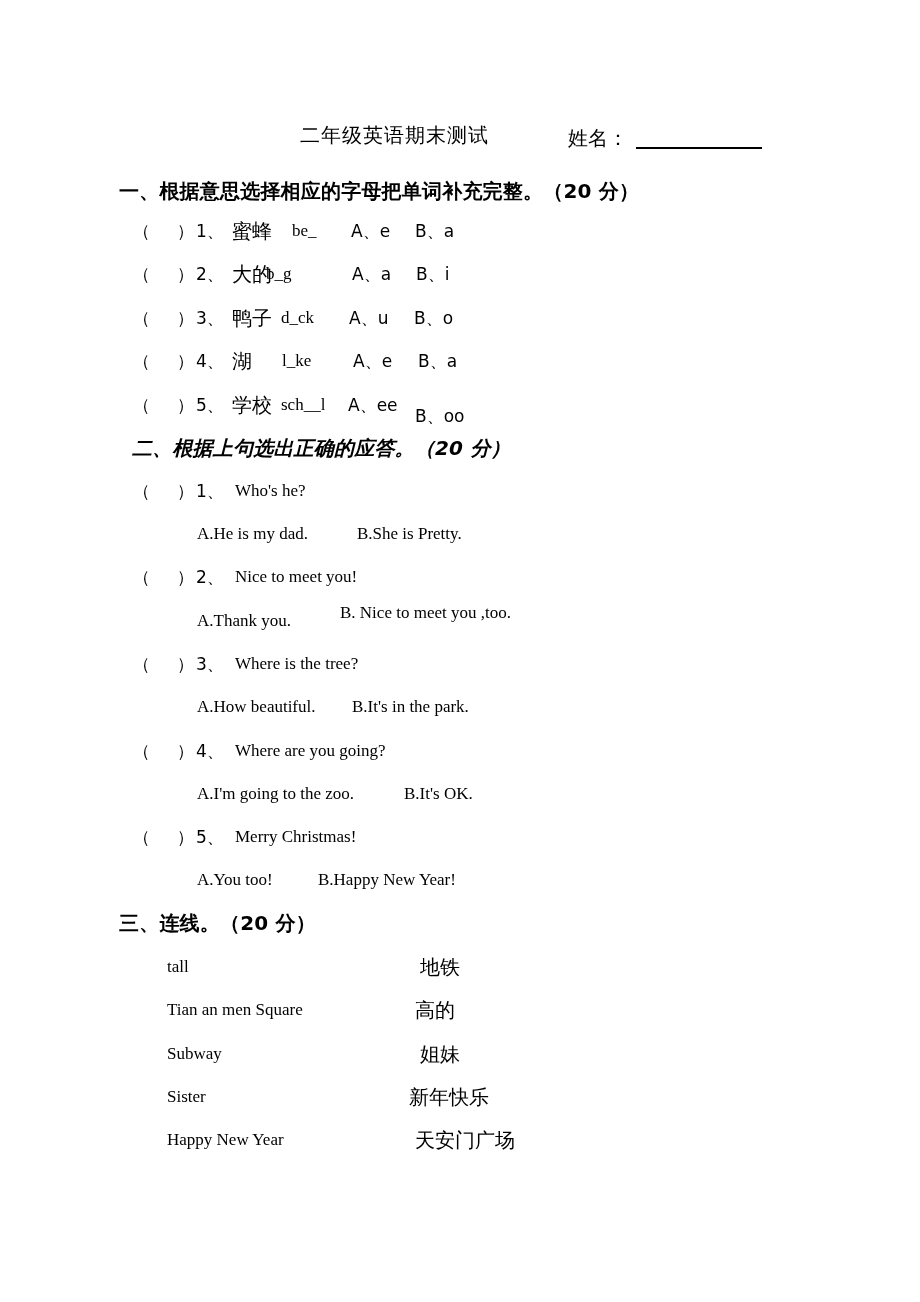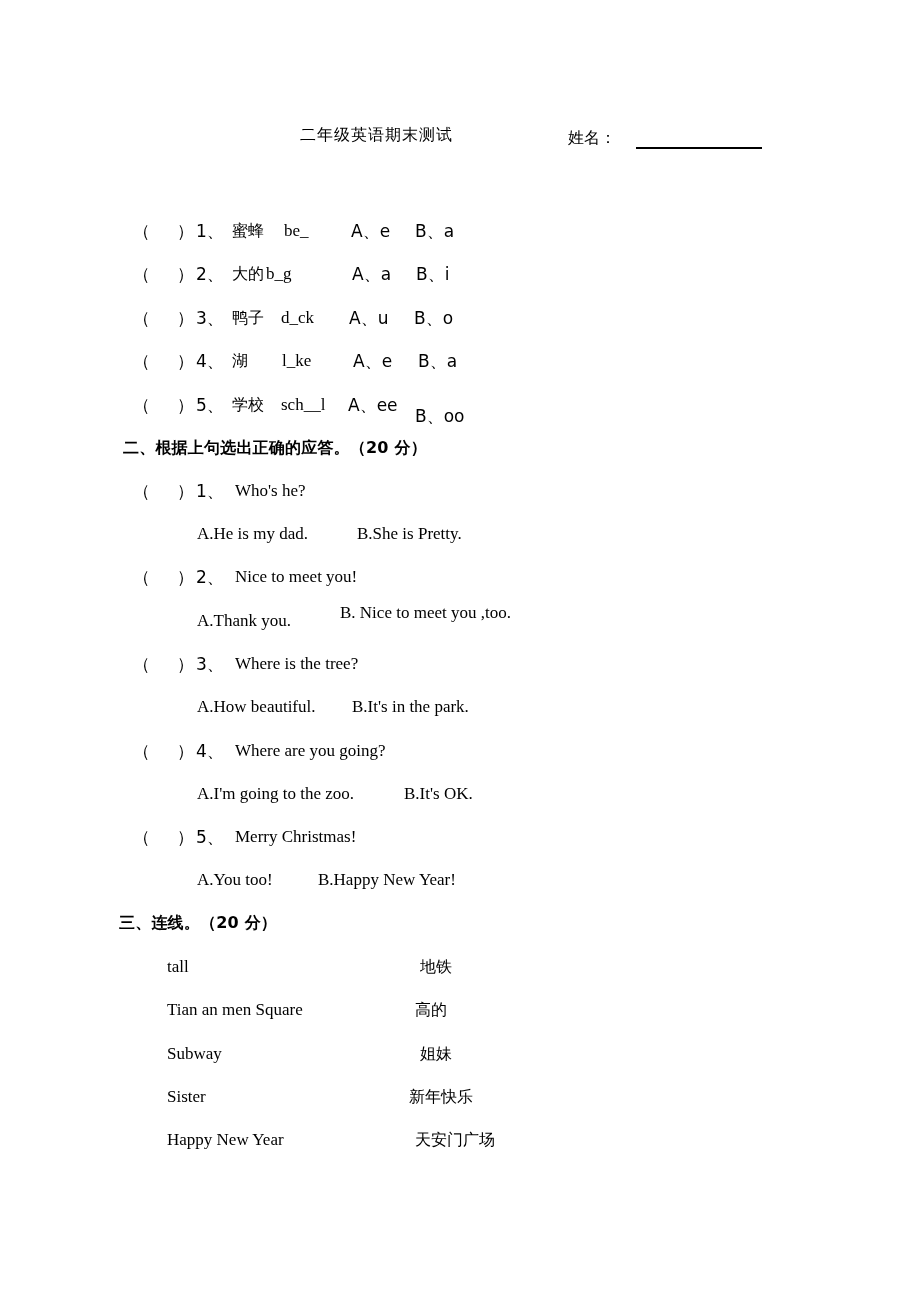--- a/index.html
+++ b/index.html
@@ -69,21 +69,21 @@
 
   
   .t {
     position: absolute;
     white-space: nowrap;
     line-height: 22px;
     font-size: 17px;
   }
   .cn {
     font-family: "DejaVu Sans", "Liberation Sans", sans-serif;
-    font-size: 16px;
+    font-size: 20px;
   }
   .paren {
     font-size: 17px;
   }
   .qnum {
     font-size: 17px;
   }
   .opt {
     font-size: 17px;
   }
@@ -92,26 +92,27 @@
 <body>
 
 <div class="page">
 
   <div class="title-row">
     <div class="doc-title cn">二年级英语期末测试</div>
     <div class="name-label cn">姓名：</div>
     <div class="name-blank"></div>
   </div>
 
+  <div class="section-heading cn" style="left:119px; top:180px;">一、根据意思选择相应的字母把单词补充完整。（20 分）</div>
 
   <div class="t paren cn" style="left:133px; top:220px;">（</div>
   <div class="t paren cn" style="left:177px; top:220px;">）</div>
   <div class="t qnum cn" style="left:196px; top:220px;">1、</div>
   <div class="t cn" style="left:232px; top:220px;">蜜蜂</div>
-  <div class="t" style="left:284px; top:220px;">be_</div>
+  <div class="t" style="left:292px; top:220px;">be_</div>
   <div class="t opt cn" style="left:351px; top:220px;">A、e</div>
   <div class="t opt cn" style="left:415px; top:220px;">B、a</div>
 
   <div class="t paren cn" style="left:133px; top:263px;">（</div>
   <div class="t paren cn" style="left:177px; top:263px;">）</div>
   <div class="t qnum cn" style="left:196px; top:263px;">2、</div>
   <div class="t cn" style="left:232px; top:263px;">大的</div>
   <div class="t" style="left:266px; top:263px;">b_g</div>
   <div class="t opt cn" style="left:352px; top:263px;">A、a</div>
   <div class="t opt cn" style="left:416px; top:263px;">B、i</div>
@@ -133,21 +134,21 @@
   <div class="t opt cn" style="left:418px; top:350px;">B、a</div>
 
   <div class="t paren cn" style="left:133px; top:394px;">（</div>
   <div class="t paren cn" style="left:177px; top:394px;">）</div>
   <div class="t qnum cn" style="left:196px; top:394px;">5、</div>
   <div class="t cn" style="left:232px; top:394px;">学校</div>
   <div class="t" style="left:281px; top:394px;">sch__l</div>
   <div class="t opt cn" style="left:348px; top:394px;">A、ee</div>
   <div class="t opt cn" style="left:415px; top:394px;margin-top:11px;">B、oo</div>
 
-  <div class="section-heading cn" style="left:123px; top:437px;">二、根据上句选出正确的应答。（20 分）</div>
+  <div class="section-heading cn" style="left:132px; top:437px;font-style:italic;">二、根据上句选出正确的应答。（20 分）</div>
 
   <div class="t paren cn" style="left:133px; top:480px;">（</div>
   <div class="t paren cn" style="left:177px; top:480px;">）</div>
   <div class="t qnum cn" style="left:196px; top:480px;">1、</div>
   <div class="t" style="left:235px; top:480px;">Who's he?</div>
   <div class="t opt" style="left:197px; top:523px;">A.He is my dad.</div>
   <div class="t opt" style="left:357px; top:523px;">B.She is Pretty.</div>
 
   <div class="t paren cn" style="left:133px; top:566px;">（</div>
   <div class="t paren cn" style="left:177px; top:566px;">）</div>

